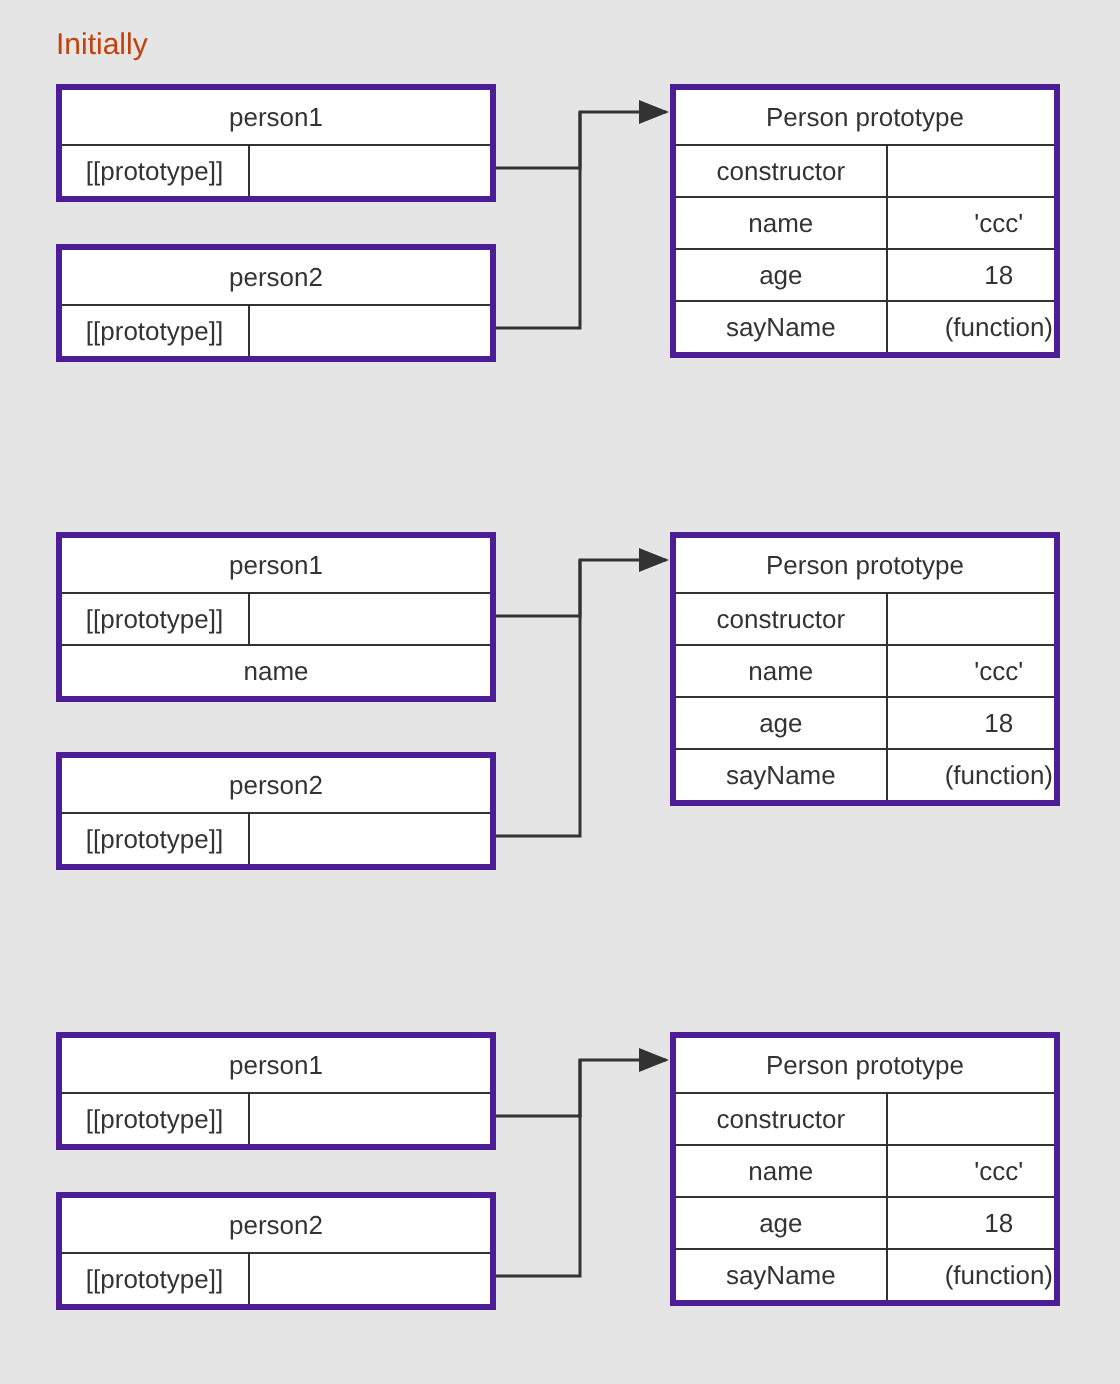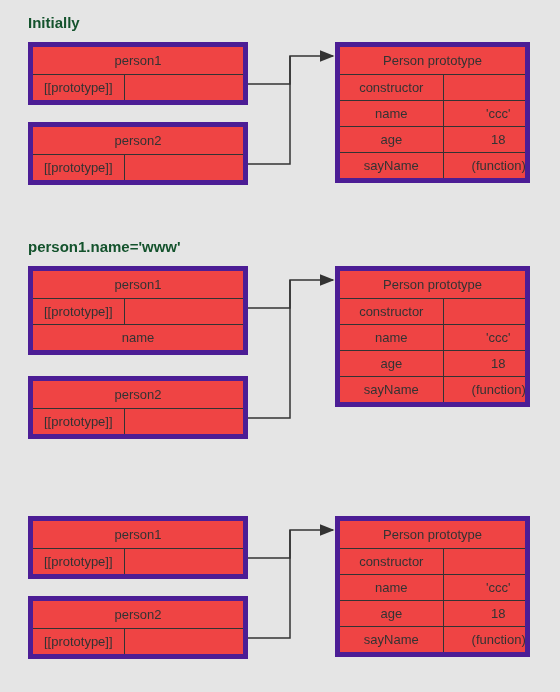--- a/index.html
+++ b/index.html
@@ -11,32 +11,32 @@
     width: 560px;
     height: 692px;
     position: relative;
   }
   .section {
     position: absolute;
     left: 0;
     width: 560px;
   }
   .section-title {
-    font-weight: 700;
+    font-weight: 400;
     font-size: 15px;
     position: absolute;
     left: 28px;
     top: 0;
-    color: #14532d;
+    color: #c2410c;
     text-align: center;
   }
   .obj-box {
     position: absolute;
-    background: #ef4444;
-    border: 5px solid #4c1d95;
+    background: #ffffff;
+    border: 3px solid #4c1d95;
   }
   .obj-header {
     text-align: center;
     padding: 6px 0;
     border-bottom: 1px solid #333;
   }
   .obj-row {
     display: flex;
     border-bottom: 1px solid #333;
     gap: 28px;
@@ -102,21 +102,20 @@
         <marker id="ah1" markerWidth="10" markerHeight="8" refX="9" refY="4" orient="auto">
           <path d="M0,0 L10,4 L0,8 Z" fill="#333"></path>
         </marker>
       </defs>
     <path d="M248,70 L290,70 L290,42 L333,42" stroke="#333" fill="none" stroke-width="1.5" marker-end="url(#ah1)"></path>
     <path d="M248,150 L290,150 L290,42" stroke="#333" fill="none" stroke-width="1.5"></path>
   </svg>
 </div>
 
 <div class="section" style="top:238px; height:225px;">
-  <div class="section-title">person1.name='www'</div>
 
   <div class="obj-box" style="left:28px; top:28px; width:220px;">
     <div class="obj-header">person1</div>
     <div class="obj-row">
       <div class="cell">[[prototype]]</div>
       <div class="cell"></div>
     </div>
     <div class="obj-row">
       <div class="cell">name</div>
     </div>

